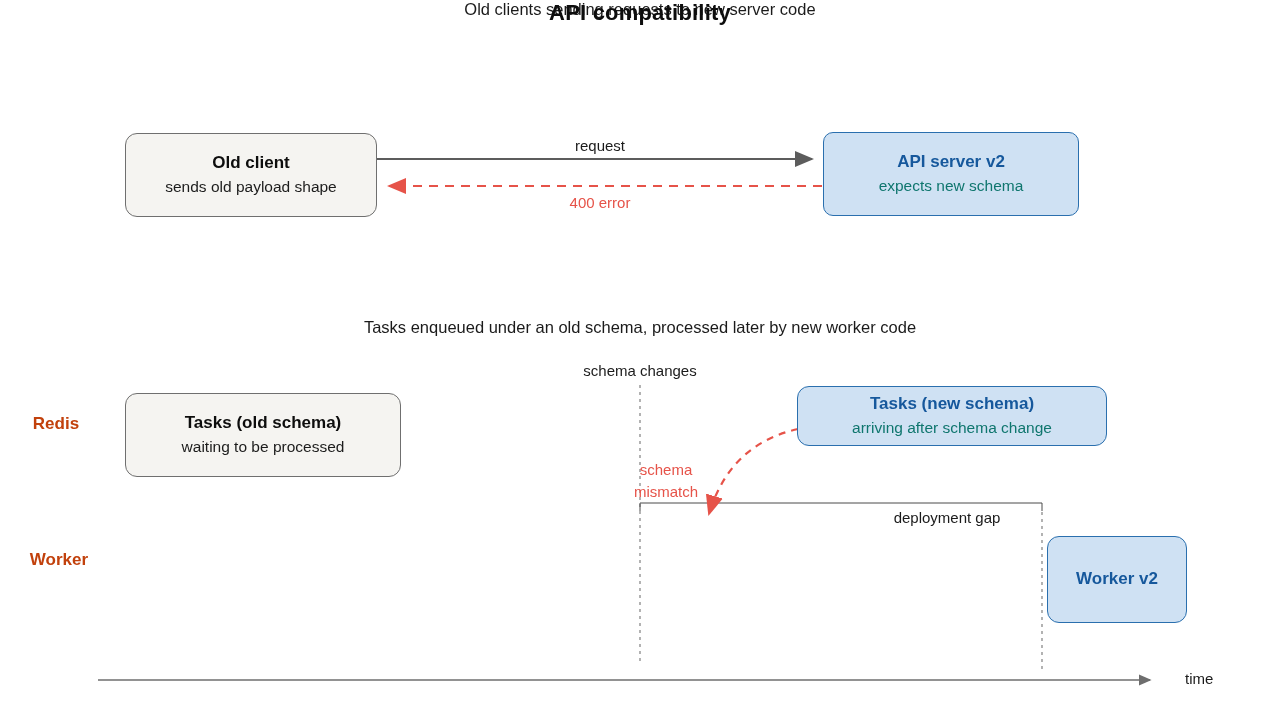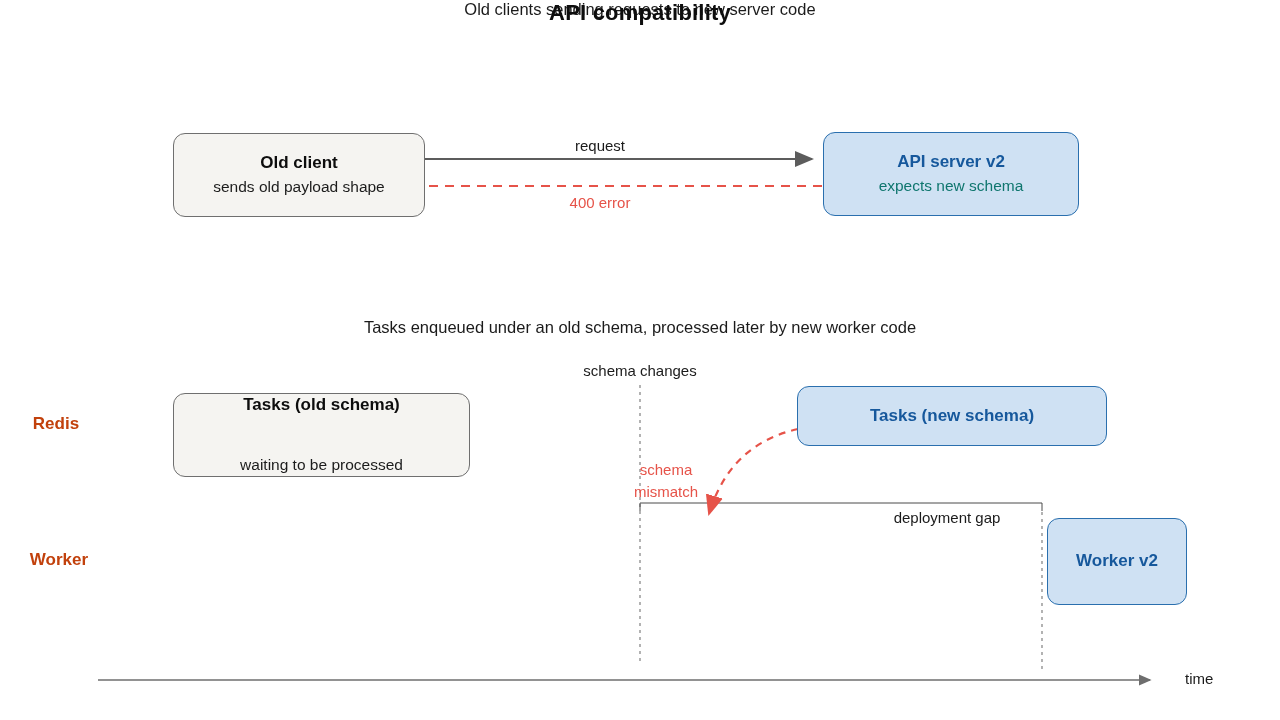--- a/index.html
+++ b/index.html
@@ -9,21 +9,21 @@
   }
   .layer{position:absolute;left:0;top:0;width:1280px;height:720px;}
   .abs{position:absolute;}
   .center{text-align:center;}
   .section-title{font-size:22px;font-weight:bold;color:#0d0d0d;letter-spacing:.2px;}
   .section-sub{font-size:16.5px;color:#1b1b1b;}
   .node{
     position:absolute;border-radius:12px;display:flex;flex-direction:column;
     justify-content:center;align-items:center;text-align:center;box-sizing:border-box;
   }
-  .node-gray{background:#f5f4f1;border:1.5px solid #6f6f6f;margin-left:48px;}
+  .node-gray{background:#f5f4f1;border:1.5px solid #6f6f6f;}
   .node-blue{background:#cfe1f3;border:1.5px solid #2a6fae;}
   .node-title{font-size:17px;font-weight:bold;color:#0d0d0d;line-height:1.35;}
   .node-sub{font-size:15.5px;color:#1c1c1c;line-height:1.35;margin-top:2px;}
   .node-blue .node-title{color:#16589c;}
   .node-blue .node-sub{color:#0f766e;}
   .small-label{font-size:15px;color:#1b1b1b;}
   .red-label{font-size:15px;color:#e65349;}
   .row-label{font-size:17px;font-weight:bold;color:#c2410c;}
   .preline{white-space:pre-line;line-height:1.45;}
 </style>
@@ -61,49 +61,50 @@
   </svg>
 
   <div class="abs center section-sub" style="left:0;top:80;width:1280px;">Old clients sending requests to new server code</div>
   <div class="abs center section-title" style="left:0;top:40;width:1280px;">API compatibility</div>
 
   <div class="node node-gray" style="left:125px;top:133px;width:252px;height:84px;">
     <div class="node-title">Old client</div>
     <div class="node-sub">sends old payload shape</div>
   </div>
 
-  <div class="node node-blue" style="left:823px;top:132px;width:256px;height:84px;">
+  <div class="node node-blue" style="left:823px;top:132px;width:256px;height:84px;border-radius:10px;">
     <div class="node-title">API server v2</div>
     <div class="node-sub">expects new schema</div>
   </div>
 
   <div class="abs center small-label" style="left:500px;top:137px;width:200px;">request</div>
   <div class="abs center red-label" style="left:500px;top:194px;width:200px;">400 error</div>
 
   <div class="abs center section-sub" style="left:0;top:318px;width:1280px;">Tasks enqueued under an old schema, processed later by new worker code</div>
 
   <div class="abs center small-label" style="left:540px;top:362px;width:200px;">schema changes</div>
 
   <div class="abs center row-label" style="left:16px;top:414px;width:80px;">Redis</div>
   <div class="abs center row-label" style="left:15px;top:550px;width:88px;">Worker</div>
 
-  <div class="node node-gray" style="left:125px;top:393px;width:297px;height:84px;justify-content:space-between;">
+  <div class="node node-gray" style="left:125px;top:393px;width:276px;height:84px;">
     <div class="node-title">Tasks (old schema)</div>
     <div class="node-sub">waiting to be processed</div>
   </div>
 
   <div class="node node-blue" style="left:797px;top:386px;width:310px;height:60px;">
     <div class="node-title">Tasks (new schema)</div>
+    <div class="node-sub">arriving after schema change</div>
   </div>
 
   <div class="abs center red-label preline" style="left:598px;top:412px;width:136px;margin-top:47px;">schema
 mismatch</div>
 
 
-  <div class="node node-blue" style="left:1047px;top:518px;width:140px;height:87px;">
+  <div class="node node-blue" style="left:1047px;top:536px;width:140px;height:87px;">
     <div class="node-title">Worker v2</div>
   </div>
 
   <div class="abs center small-label" style="left:837px;top:509px;width:220px;">deployment gap</div>
 
   <div class="abs small-label" style="left:1185px;top:670px;">time</div>
 
 </div>
 
 </body></html>

